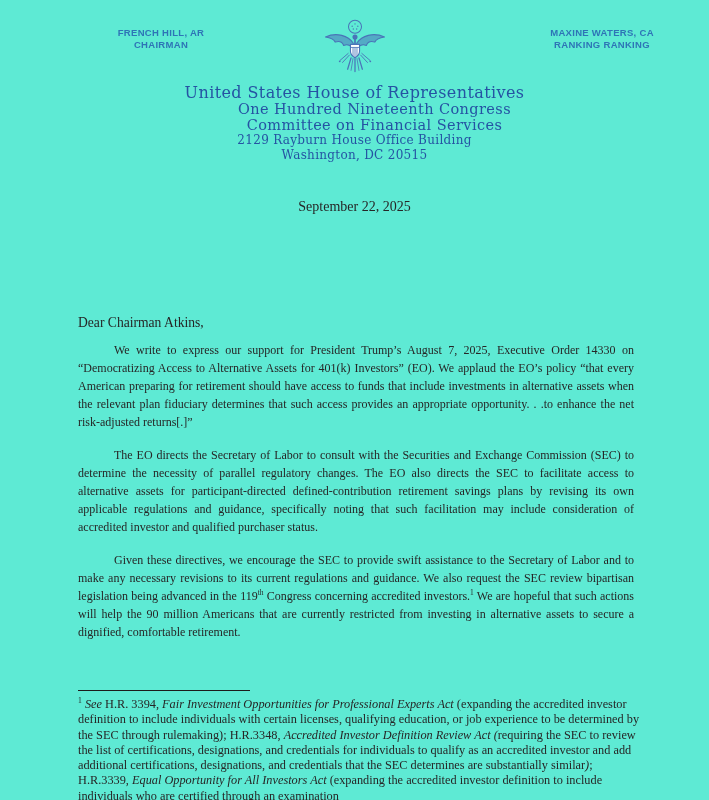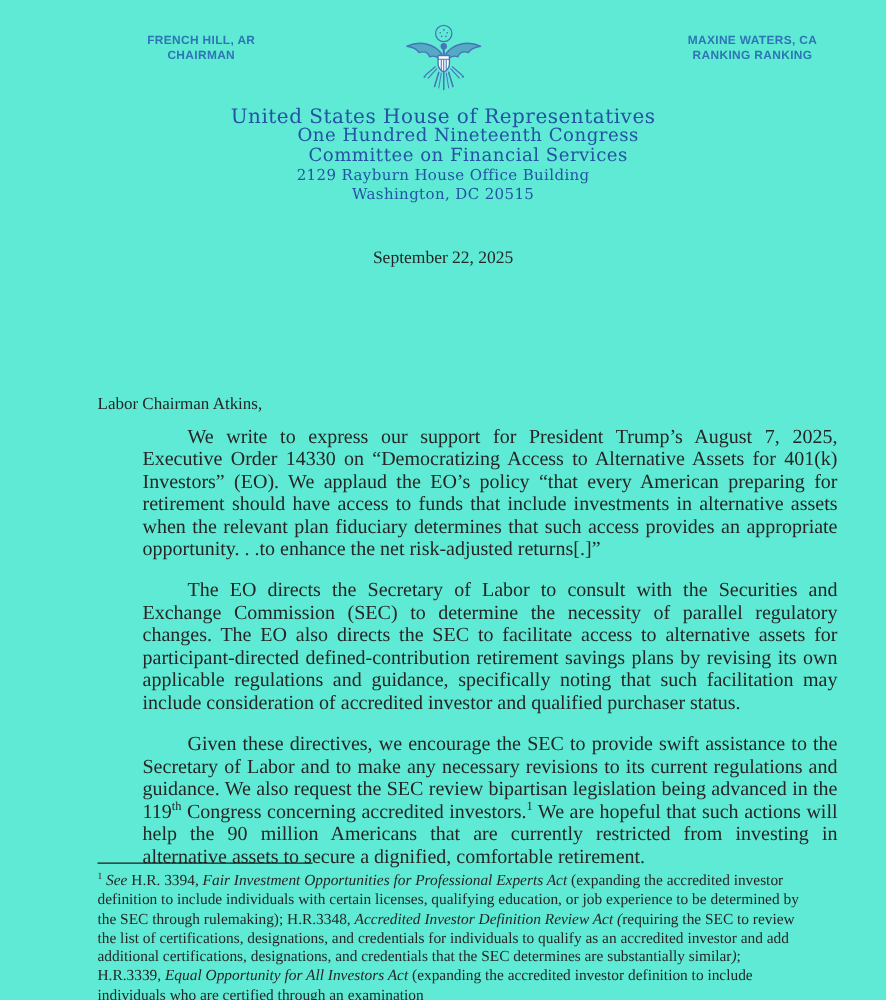--- a/index.html
+++ b/index.html
@@ -50,23 +50,22 @@
     font-size:13.6px;line-height:17.2px;
   }
   
   .salutation{
     position:absolute;top:315px;left:78px;
     font-size:13.6px;
   }
   
   .body{
     position:absolute;top:341px;left:78px;width:556px;
-    font-size:16px;line-height:18px;
+    font-size:12px;line-height:18px;
     text-align:justify;
-    margin-left:36px;
   }
   .body p{margin:0 0 15px 0;text-indent:36px;}
   sup{font-size:.62em;line-height:0;}
   .it{font-style:italic;}
   
   .footnote-rule{
     position:absolute;top:690px;left:78px;width:172px;
     border-top:1.8px solid #1c1c1c;height:0;
   }
   .footnote{
@@ -125,21 +124,21 @@
     <div class="lh-1">United States House of Representatives</div>
     <div class="lh-2">One Hundred Nineteenth Congress</div>
     <div class="lh-3">Committee on Financial Services</div>
     <div class="lh-4">2129 Rayburn House Office Building</div>
     <div class="lh-5">Washington, DC 20515</div>
   </div>
 
   <div class="date">September 22, 2025</div>
 
 
-  <div class="salutation">Labor Chairman Atkins,</div>
+  <div class="salutation">Dear Chairman Atkins,</div>
 
   <div class="body">
     <p>We write to express our support for President Trump’s August 7, 2025, Executive Order 14330 on “Democratizing Access to Alternative Assets for 401(k) Investors” (EO). We applaud the EO’s policy “that every American preparing for retirement should have access to funds that include investments in alternative assets when the relevant plan fiduciary determines that such access provides an appropriate opportunity. . .to enhance the net risk-adjusted returns[.]”</p>
     <p>The EO directs the Secretary of Labor to consult with the Securities and Exchange Commission (SEC) to determine the necessity of parallel regulatory changes. The EO also directs the SEC to facilitate access to alternative assets for participant-directed defined-contribution retirement savings plans by revising its own applicable regulations and guidance, specifically noting that such facilitation may include consideration of accredited investor and qualified purchaser status.</p>
     <p><span>Given these directives, we encourage the SEC to provide swift assistance to the Secretary of Labor and to make any necessary revisions to its current regulations and guidance. We also request the SEC review bipartisan legislation being advanced in the 119</span><sup>th</sup><span> Congress concerning accredited investors.</span><sup>1</sup><span> We are hopeful that such actions will help the 90 million Americans that are currently restricted from investing in alternative assets to secure a dignified, comfortable retirement.</span></p>
   </div>
 
   <div class="footnote-rule"></div>
   <div class="footnote"><sup>1</sup><span> </span><span class="it">See</span><span> H.R. 3394, </span><span class="it">Fair Investment Opportunities for Professional Experts Act</span><span> (expanding the accredited investor definition to include individuals with certain licenses, qualifying education, or job experience to be determined by the SEC through rulemaking); H.R.3348, </span><span class="it">Accredited Investor Definition Review Act</span><span> </span><span class="it">(</span><span>requiring the SEC to review the list of certifications, designations, and credentials for individuals to qualify as an accredited investor and add additional certifications, designations, and credentials that the SEC determines are substantially similar</span><span class="it">)</span><span>; H.R.3339, </span><span class="it">Equal Opportunity for All Investors Act</span><span> (expanding the accredited investor definition to include individuals who are certified through an examination</span></div>
 

